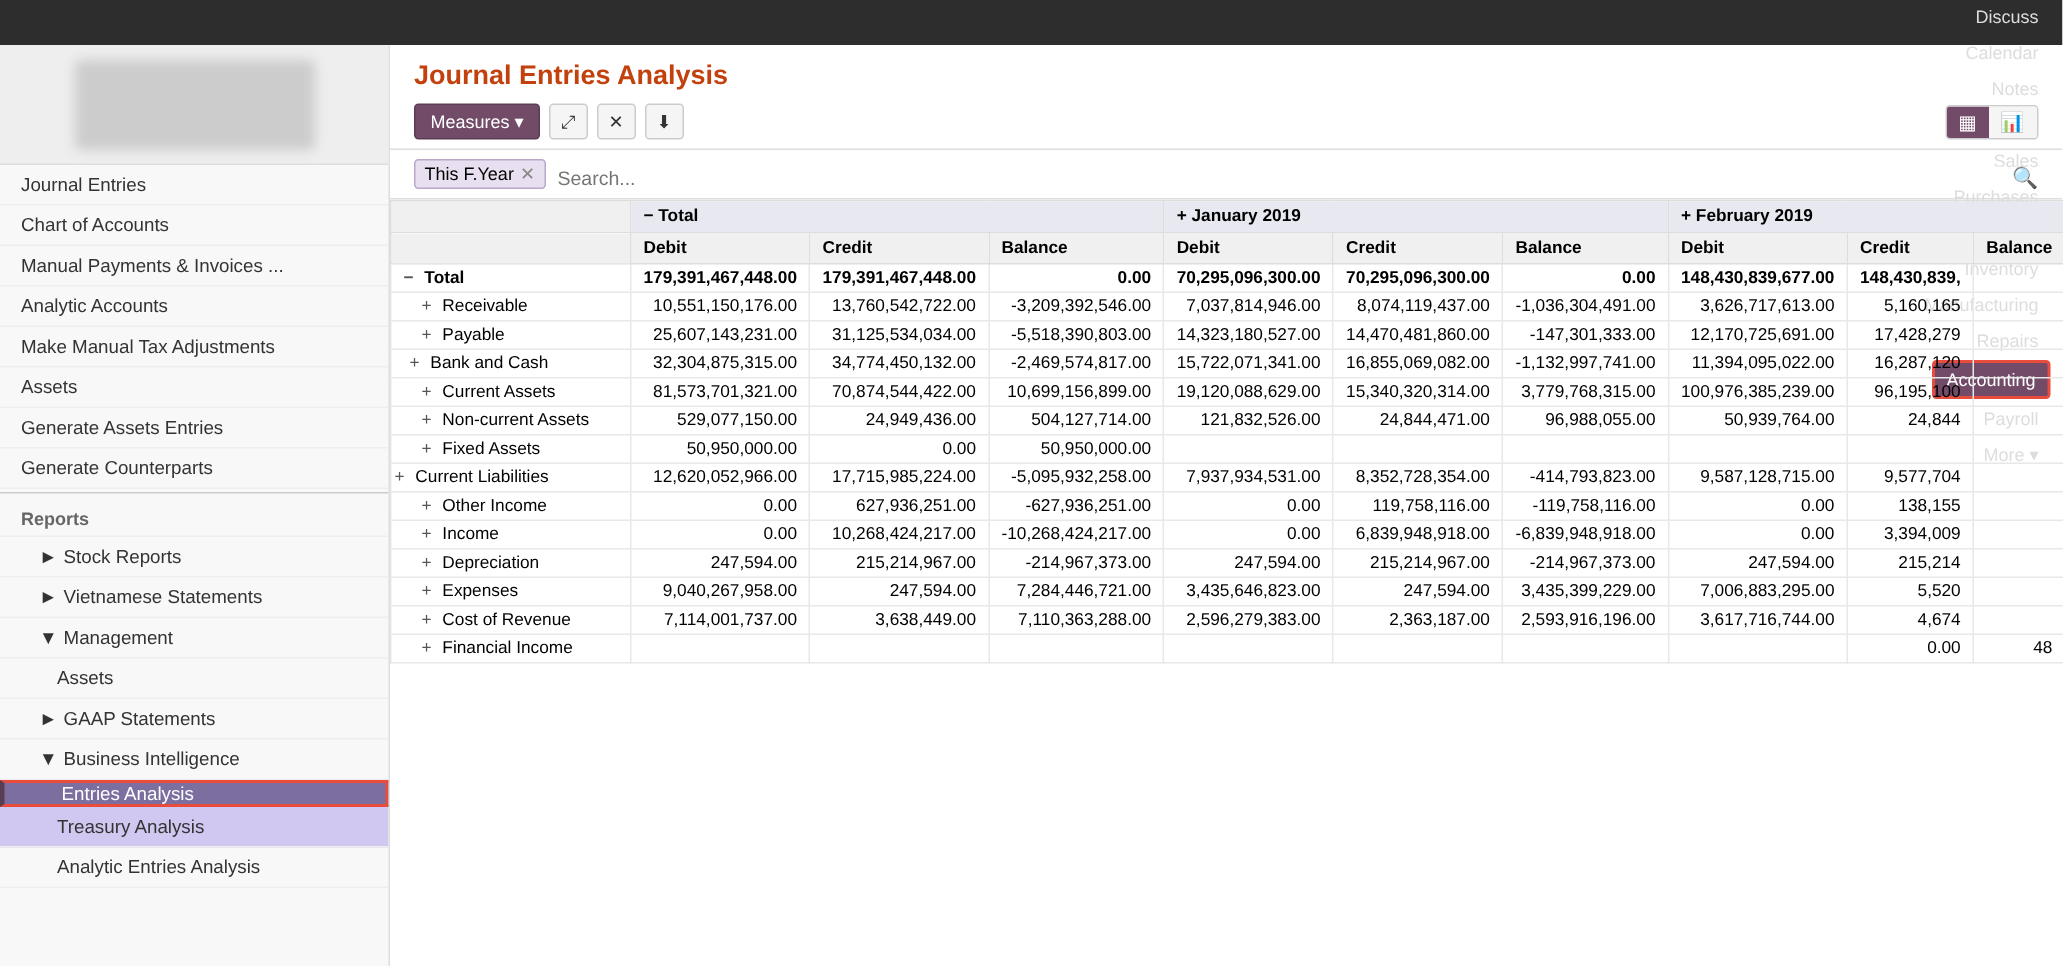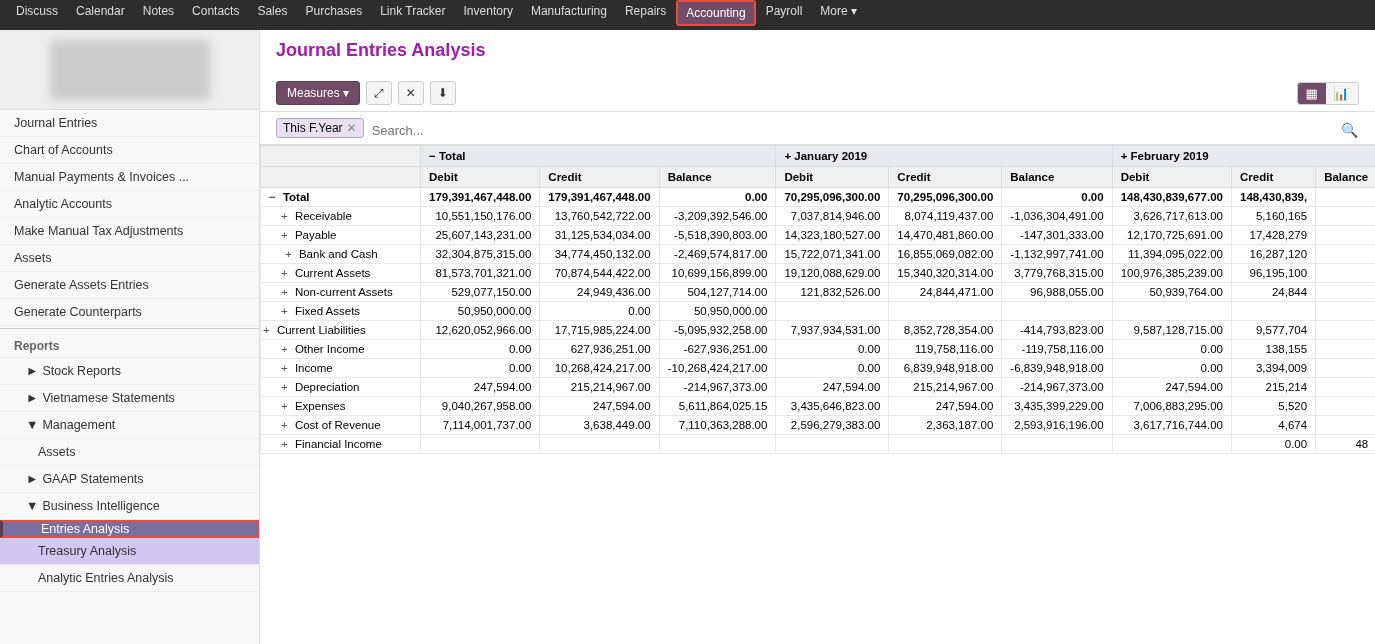--- a/index.html
+++ b/index.html
@@ -1,21 +1,21 @@
 <!DOCTYPE html>
 <html><head>
   <meta charset="utf-8">
   <style>
     * { box-sizing: border-box; margin: 0; padding: 0; }
     body { font-family: Arial, sans-serif; font-size: 12px; background: #fff; overflow: hidden; }
 
     
     .top-nav {
-      display: flex; align-items: flex-start; background: #2d2d2d; height: 30px;
-      padding: 0 8px; gap: 2px; color: #ccc;
+      display: flex; align-items: flex-end; background: #2d2d2d; height: 30px;
+      padding: 0 8px; gap: 2px; color: #ccc; flex-direction: column;
     }
     .top-nav .nav-item {
       padding: 4px 8px; cursor: pointer; font-size: 12px; color: #ddd;
       border-radius: 3px; white-space: nowrap;
     }
     .top-nav .nav-item.active { background: #714b67; color: #fff; border: 2px solid #e74c3c; }
     .top-nav .nav-spacer { flex: 1; }
     .top-nav .nav-right { display: flex; align-items: center; gap: 8px; color: #ccc; font-size: 12px; }
     .top-nav .progress-bar-wrap { background: #555; border-radius: 10px; width: 80px; height: 12px; overflow: hidden; }
     .top-nav .progress-bar-fill { background: #00d4a0; height: 100%; width: 70%; border-radius: 10px; }
@@ -36,21 +36,21 @@
     .sidebar-item.indent { padding-left: 26px; }
     .sidebar-item.indent2 { padding-left: 38px; }
     .sidebar-separator { border-top: 1px solid #ccc; margin: 2px 0; }
     .sidebar-toggle { display: inline-block; margin-right: 4px; }
 
     
     .content { flex: 1; display: flex; flex-direction: column; overflow: hidden; }
 
     
     .content-header { padding: 10px 16px 6px; border-bottom: 1px solid #ddd; }
-    .content-title { font-size: 18px; font-weight: bold; color: #a21caf; margin-bottom: 20px; }
+    .content-title { font-size: 18px; font-weight: bold; color: #c2410c; margin-bottom: 8px; }
 
     .toolbar { display: flex; align-items: center; gap: 6px; }
     .btn {
       padding: 4px 10px; border: 1px solid #ccc; border-radius: 3px;
       background: #f5f5f5; cursor: pointer; font-size: 12px; color: #333;
     }
     .btn-primary {
       background: #714b67; color: #fff; border-color: #5a3d54;
     }
     .btn-icon { padding: 4px 7px; }
@@ -229,21 +229,21 @@
             <td class="num">-5,518,390,803.00</td>
             <td class="num">14,323,180,527.00</td>
             <td class="num">14,470,481,860.00</td>
             <td class="num">-147,301,333.00</td>
             <td class="num">12,170,725,691.00</td>
             <td class="num">17,428,279</td>
             <td class="num"></td>
 
           </tr>
           <tr>
-            <td style="padding-left:24px;"><span class="expand-btn">+</span> Bank and Cash</td>
+            <td style="padding-left:12px;"><span class="expand-btn">+</span> Bank and Cash</td>
             <td class="num">32,304,875,315.00</td>
             <td class="num">34,774,450,132.00</td>
             <td class="num">-2,469,574,817.00</td>
             <td class="num">15,722,071,341.00</td>
             <td class="num">16,855,069,082.00</td>
             <td class="num">-1,132,997,741.00</td>
             <td class="num">11,394,095,022.00</td>
             <td class="num">16,287,120</td>
             <td class="num"></td>
 
@@ -336,21 +336,21 @@
             <td class="num">-214,967,373.00</td>
             <td class="num">247,594.00</td>
             <td class="num">215,214</td>
             <td class="num"></td>
 
           </tr>
           <tr>
             <td style="padding-left:20px;"><span class="expand-btn">+</span> Expenses</td>
             <td class="num">9,040,267,958.00</td>
             <td class="num">247,594.00</td>
-            <td class="num">5,611,864,025.15</td>
+            <td class="num">7,284,446,721.00</td>
             <td class="num">3,435,646,823.00</td>
             <td class="num">247,594.00</td>
             <td class="num">3,435,399,229.00</td>
             <td class="num">7,006,883,295.00</td>
             <td class="num">5,520</td>
             <td class="num"></td>
 
           </tr>
           <tr>
             <td style="padding-left:20px;"><span class="expand-btn">+</span> Cost of Revenue</td>

